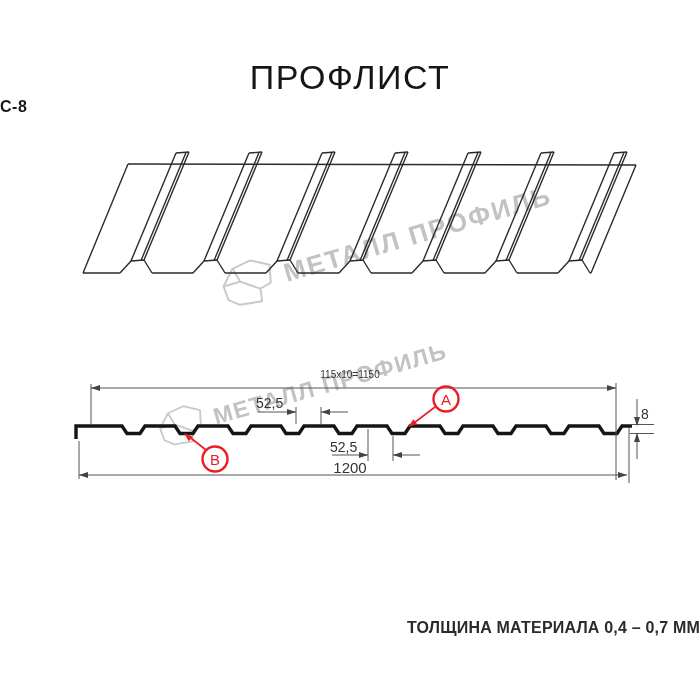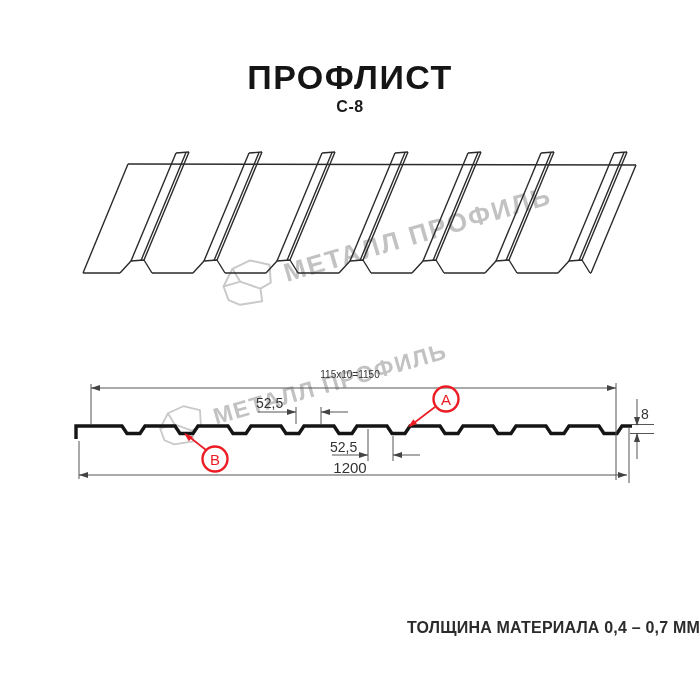--- a/index.html
+++ b/index.html
@@ -3,24 +3,24 @@
 <meta charset="utf-8">
 <style>
   html,body{margin:0;padding:0;background:#fff;}
   .stage{
     position:relative;width:700px;height:700px;background:#ffffff;
     font-family:"Liberation Sans", sans-serif;overflow:hidden;
   }
   .abs{position:absolute;}
   .title{
     left:0;right:0;top:58px;text-align:center;
-    font-size:34px;font-weight:bold;letter-spacing:1.5px;color:#151515;
+    font-size:34px;font-weight:normal;letter-spacing:1.5px;color:#151515;
   }
   .subtitle{
-    left:0;right:0;top:98px;text-align:center;
+    left:0;right:0;top:98px;text-align:left;
     font-size:16px;font-weight:bold;letter-spacing:0.5px;color:#1a1a1a;
   }
   .footer-note{
     left:0;right:0;top:619px;text-align:right;
     font-size:16px;font-weight:bold;letter-spacing:0.2px;color:#2b2b2b;
   }
   .dim{font-size:14px;color:#333;white-space:nowrap;}
   .dim-center{left:0;right:0;text-align:center;}
   .gfx{position:absolute;left:0;top:0;width:700px;height:700px;}
   .watermark{

